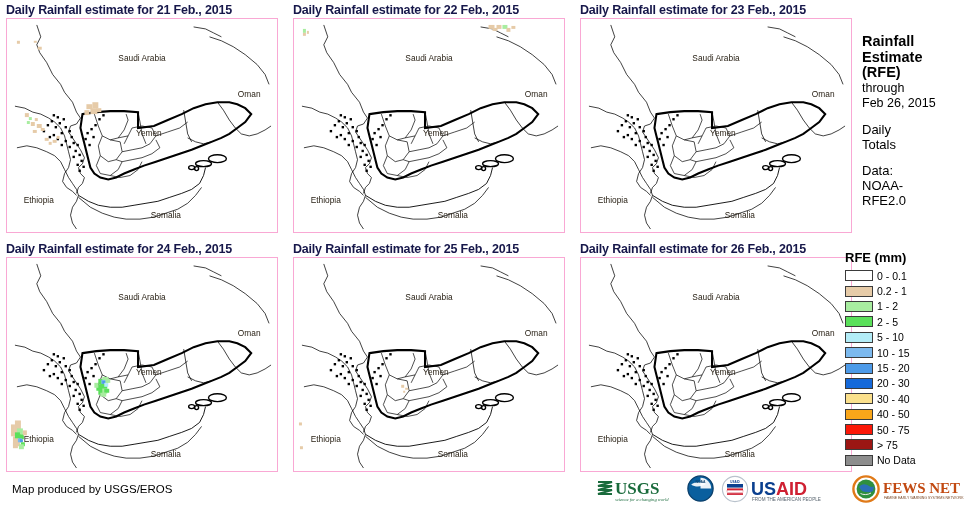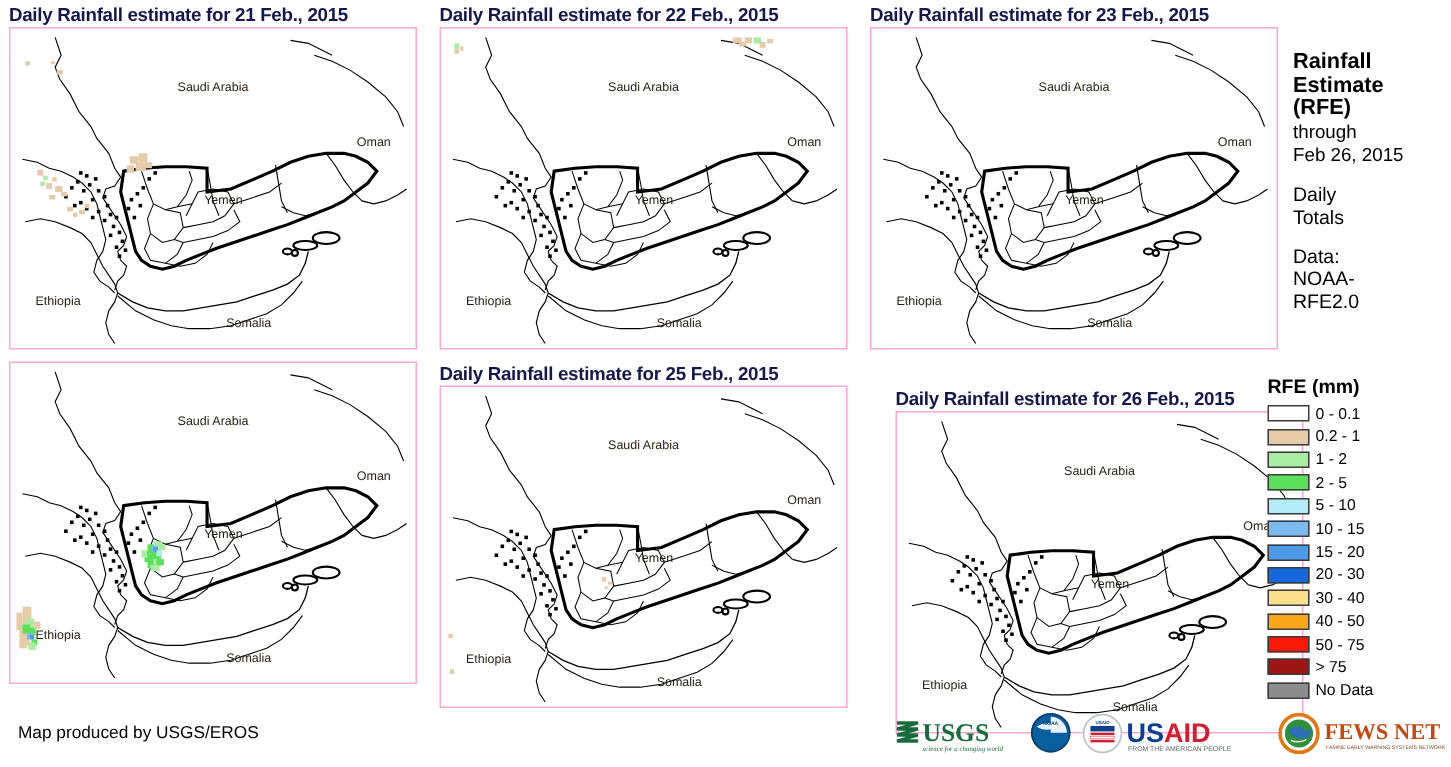--- a/index.html
+++ b/index.html
@@ -327,20 +327,21 @@
             <text x="244" y="79" text-anchor="middle" class="clabel">Oman</text>
             <text x="143" y="118" text-anchor="middle" class="clabel">Yemen</text>
             <text x="32" y="186" text-anchor="middle" class="clabel">Ethiopia</text>
             <text x="160" y="201" text-anchor="middle" class="clabel">Somalia</text>
           </g>
       </svg>
     </div>
   </div>
 
   <div class="panel" style="left:6px;top:241px;width:277px;height:236px;">
+    <div class="panel-title">Daily Rainfall estimate for 24 Feb., 2015</div>
     <div class="map-frame" style="width:272px;height:215px;">
       <svg viewBox="0 0 272 215" preserveAspectRatio="none">
         <g class="basemap">
             <path d="M30,6 L34,18 L30,26 L33,34 L40,44 L46,56 L54,66 L58,74 L66,84 L70,94 L74,100 L70,106 L64,108 L62,114 L66,120 L70,126 L74,132 L78,140 L76,146 L72,150 L74,156 L78,160 L76,166 L72,170 L70,176" fill="none" stroke="#000" stroke-width="0.75"></path>
             <path d="M8,88 L18,90 L26,94 L34,96 L42,100 L48,104 L54,110 L58,118 L60,126 L62,134 L64,142 L62,150 L58,156 L56,164 L60,170 L66,174 L70,178" fill="none" stroke="#000" stroke-width="0.75"></path>
             <path d="M10,130 L20,128 L30,130 L40,134 L48,138 L54,144 L58,152 L62,160 L66,166 L70,172 L72,178 L70,184 L66,190 L64,198 L66,206 L70,212" fill="none" stroke="#000" stroke-width="0.75"></path>
             <path d="M72,180 L84,190 L96,196 L108,200 L120,202 L134,202 L148,200 L160,196 L172,192 L182,186 L190,178 L196,170" fill="none" stroke="#000" stroke-width="0.75"></path>
             <path d="M212,84 L218,92 L224,102 L230,110 L236,116" fill="none" stroke="#000" stroke-width="0.75"></path>
             <path d="M236,116 L244,118 L252,116 L260,112 L266,108" fill="none" stroke="#000" stroke-width="0.75"></path>
             <path d="M204,18 L216,22 L228,28 L240,36 L252,46 L260,56 L264,66" fill="none" stroke="#000" stroke-width="0.75"></path>
@@ -513,21 +514,21 @@
             <text x="136" y="42" text-anchor="middle" class="clabel">Saudi Arabia</text>
             <text x="244" y="79" text-anchor="middle" class="clabel">Oman</text>
             <text x="143" y="118" text-anchor="middle" class="clabel">Yemen</text>
             <text x="32" y="186" text-anchor="middle" class="clabel">Ethiopia</text>
             <text x="160" y="201" text-anchor="middle" class="clabel">Somalia</text>
           </g>
       </svg>
     </div>
   </div>
 
-  <div class="panel" style="left:580px;top:258px;width:277px;height:236px;margin-left:17px;">
+  <div class="panel" style="left:580px;top:241px;width:277px;height:236px;">
     <div class="panel-title">Daily Rainfall estimate for 26 Feb., 2015</div>
     <div class="map-frame" style="width:272px;height:215px;">
       <svg viewBox="0 0 272 215" preserveAspectRatio="none">
         <g class="basemap">
             <path d="M30,6 L34,18 L30,26 L33,34 L40,44 L46,56 L54,66 L58,74 L66,84 L70,94 L74,100 L70,106 L64,108 L62,114 L66,120 L70,126 L74,132 L78,140 L76,146 L72,150 L74,156 L78,160 L76,166 L72,170 L70,176" fill="none" stroke="#000" stroke-width="0.75"></path>
             <path d="M8,88 L18,90 L26,94 L34,96 L42,100 L48,104 L54,110 L58,118 L60,126 L62,134 L64,142 L62,150 L58,156 L56,164 L60,170 L66,174 L70,178" fill="none" stroke="#000" stroke-width="0.75"></path>
             <path d="M10,130 L20,128 L30,130 L40,134 L48,138 L54,144 L58,152 L62,160 L66,166 L70,172 L72,178 L70,184 L66,190 L64,198 L66,206 L70,212" fill="none" stroke="#000" stroke-width="0.75"></path>
             <path d="M72,180 L84,190 L96,196 L108,200 L120,202 L134,202 L148,200 L160,196 L172,192 L182,186 L190,178 L196,170" fill="none" stroke="#000" stroke-width="0.75"></path>
             <path d="M212,84 L218,92 L224,102 L230,110 L236,116" fill="none" stroke="#000" stroke-width="0.75"></path>
             <path d="M236,116 L244,118 L252,116 L260,112 L266,108" fill="none" stroke="#000" stroke-width="0.75"></path>

